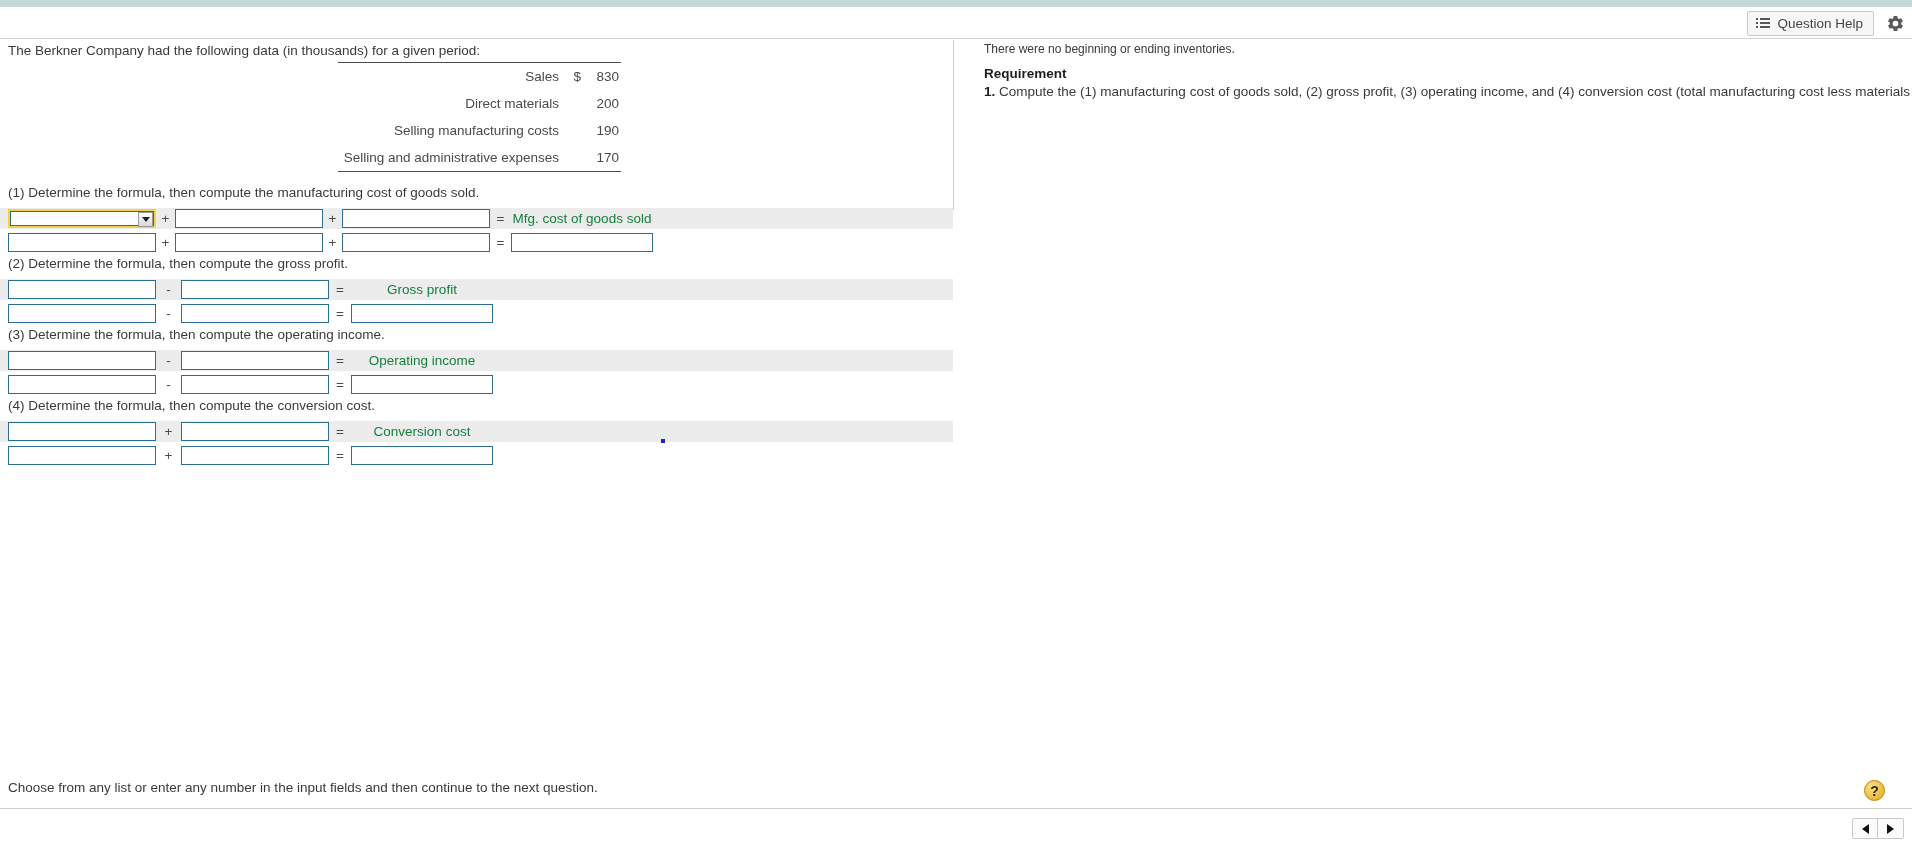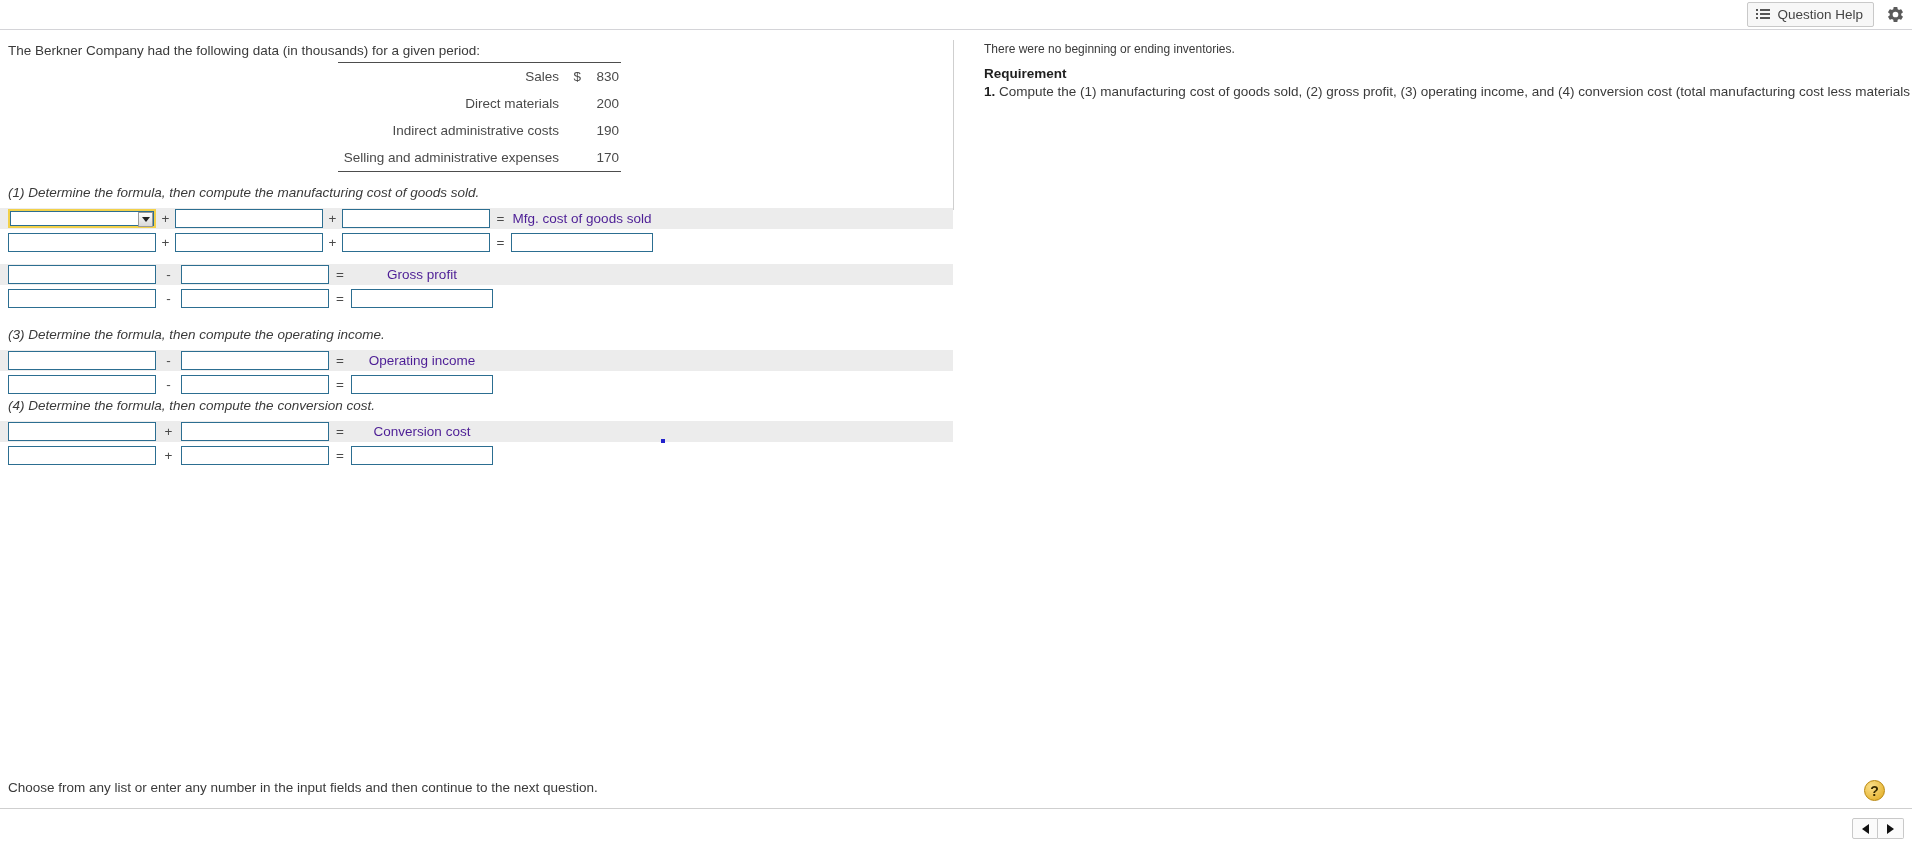--- a/index.html
+++ b/index.html
@@ -14,21 +14,21 @@
 
   
   #top-strip {
     position: absolute; left: 0; top: 0;
     width: 1912px; height: 7px;
     background: #c3d8d8;
   }
 
   
   #header-bar {
-    position: absolute; left: 0; top: 0;
+    position: absolute; left: 0; top: 9px;
     width: 1912px; height: 30px;
     background: #ffffff;
     border-bottom: 1px solid #d4d4d8;
   }
   #header-right {
     position: absolute; right: 6px; top: 2px;
     display: flex; align-items: center; gap: 10px;
   }
   #question-help-btn {
     display: flex; align-items: center; gap: 7px;
@@ -106,21 +106,21 @@
   #req-item {
     position: absolute; left: 18px; top: 46px;
     font-size: 13.5px; color: #3a3a3a; white-space: nowrap;
   }
   #req-item .num { font-weight: bold; color: #1f1f1f; }
 
   
   .question { position: absolute; left: 0; width: 953px; }
   .q-prompt {
     font-size: 13.5px; color: #3a3a3a;
-    margin-left: 8px; white-space: nowrap; font-style: italic;
+    margin-left: 8px; white-space: nowrap;
   }
   .formula-grid { margin-top: 8px; }
 
   .frow { display: flex; align-items: center; height: 21px; }
   .frow.shaded { background: #ececec; }
   .frow + .frow { margin-top: 3px; }
 
   .cellbox {
     height: 19px;
     border: 1px solid #2c6e91;
@@ -149,21 +149,21 @@
     border-right: 4px solid transparent;
     border-top: 5px solid #222;
   }
   .op {
     text-align: center;
     font-size: 13.5px; color: #4a4a4a;
     user-select: none;
   }
   .rlabel {
     text-align: center;
-    font-size: 13.5px; color: #4c1d95;
+    font-size: 13.5px; color: #15803d;
     white-space: nowrap;
   }
 
   
   .s1 .c1 { width: 148px; margin-left: 8px; }
   .s1 .c2 { width: 148px; }
   .s1 .c3 { width: 148px; }
   .s1 .c4 { width: 142px; }
   .s1 .op1 { width: 19px; }
   .s1 .op2 { width: 19px; }
@@ -257,21 +257,21 @@
             <td class="label">Sales</td>
             <td class="cur">$</td>
             <td class="amt">830</td>
           </tr>
           <tr>
             <td class="label">Direct materials</td>
             <td class="cur"></td>
             <td class="amt">200</td>
           </tr>
           <tr>
-            <td class="label">Indirect administrative costs</td>
+            <td class="label">Selling manufacturing costs</td>
             <td class="cur"></td>
             <td class="amt">190</td>
           </tr>
           <tr class="last">
             <td class="label">Selling and administrative expenses</td>
             <td class="cur"></td>
             <td class="amt">170</td>
           </tr>
         </tbody>
     </table>
@@ -307,20 +307,21 @@
             <div class="op op1">+</div>
             <div class="cellbox c2"></div>
             <div class="op op2">+</div>
             <div class="cellbox c3"></div>
             <div class="op opeq">=</div>
             <div class="cellbox c4"></div>
           </div>
         </div>
       </div>
       <div class="question s2" style="top: 218px;">
+        <div class="q-prompt">(2) Determine the formula, then compute the gross profit.</div>
         <div class="formula-grid">
           <div class="frow shaded">
             <div class="cellbox c1"></div>
             <div class="op opx">-</div>
             <div class="cellbox c2"></div>
             <div class="op opeq">=</div>
             <div class="rlabel">Gross profit</div>
           </div>
           <div class="frow">
             <div class="cellbox c1"></div>

